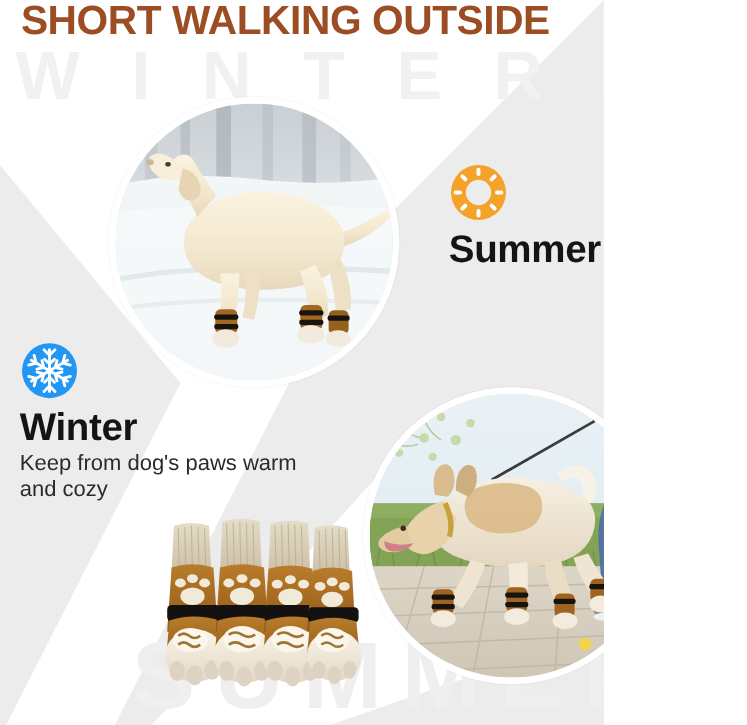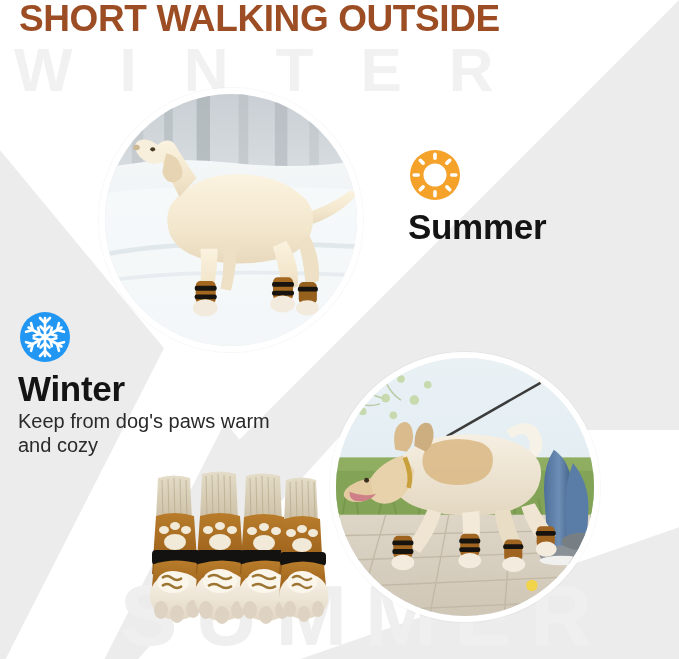--- a/index.html
+++ b/index.html
@@ -5,21 +5,21 @@
   html, body {
     margin: 0;
     padding: 0;
     background: #ffffff;
   }
   body {
     font-family: "Liberation Sans", sans-serif;
   }
   #infographic {
     position: relative;
-    width: 679px;
+    width: 549px;
     height: 659px;
     overflow: hidden;
     background: #ffffff;
   }
 
   
   .bg-layer {
     position: absolute;
     inset: 0;
     z-index: 0;

